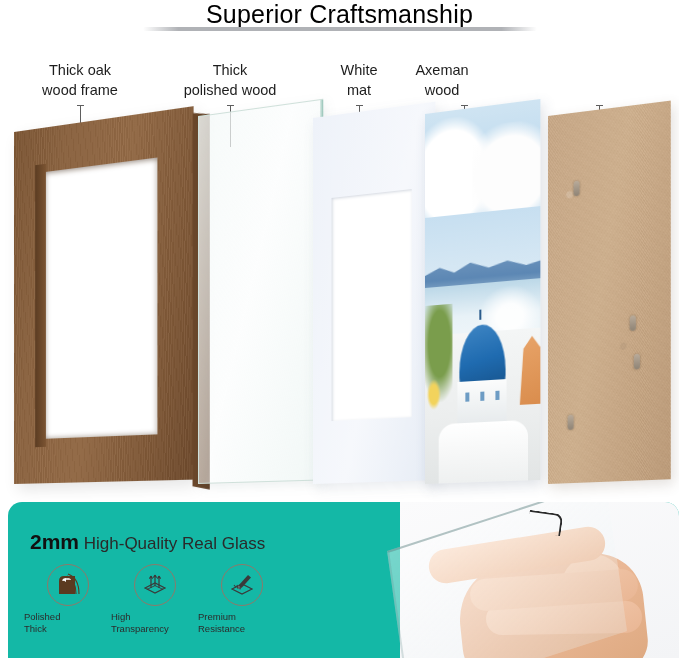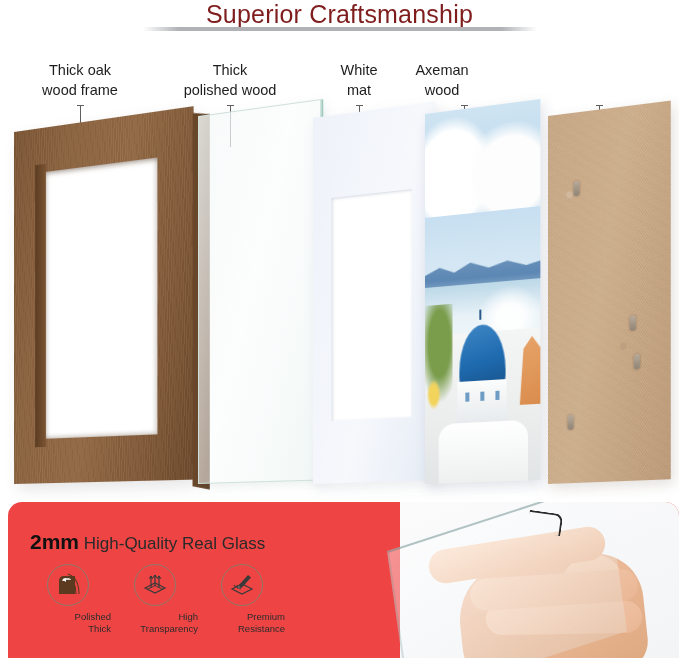--- a/index.html
+++ b/index.html
@@ -8,21 +8,21 @@
     background: #ffffff;
     font-family: "Liberation Sans", sans-serif;
     overflow: hidden;
   }
   #page { position: relative; width: 679px; height: 658px; background: #fff; }
 
   
   .title-wrap { position: absolute; left: 0; top: 0; width: 679px; height: 40px; }
   .title {
     position: absolute; left: 0; top: 0; width: 679px;
-    text-align: center; font-size: 25px; color: #7f1d1d;
+    text-align: center; font-size: 25px; color: #000000;
     letter-spacing: .2px; font-weight: 400; line-height: 28px;
   }
   .title-rule {
     position: absolute; left: 143px; top: 27px; width: 394px; height: 4px;
     background: linear-gradient(to right,
       rgba(190,192,195,0) 0%, rgba(176,178,182,1) 9%,
       rgba(176,178,182,1) 91%, rgba(190,192,195,0) 100%);
     border-radius: 2px;
   }
 
@@ -149,27 +149,27 @@
     transform-origin: left center;
     box-shadow: 3px 5px 12px rgba(90,70,50,.16);
   }
   .tab { position: absolute; width: 6px; height: 15px; border-radius: 3px;
     background: linear-gradient(180deg, #b9ab9a, #8e8375);
     box-shadow: 0 0 2px rgba(70,55,40,.5); }
 
   
   .bottom {
     position: absolute; left: 8px; top: 502px; width: 671px; height: 156px;
-    background: #ef4444; border-radius: 14px 14px 0 0; overflow: hidden;
+    background: #14b8a6; border-radius: 14px 14px 0 0; overflow: hidden;
   }
   .bottom-title { position: absolute; left: 22px; top: 28px; font-size: 17px; color: #2a2a2a; }
   .bottom-title .mm { font-weight: 700; font-size: 21px; color: #111; }
 
   .feats { position: absolute; left: 16px; top: 62px; width: 262px; display: flex; }
-  .feat { width: 87px; text-align: right; }
+  .feat { width: 87px; text-align: left; }
   .feat-ic {
     width: 42px; height: 42px; margin: 0 auto 5px; border-radius: 50%;
     border: 1px solid #8d7a6a; display: flex; align-items: center; justify-content: center;
   }
   .feat-tx { font-size: 9.5px; line-height: 12px; color: #2c2c2c; }
 
   .hand-scene { position: absolute; left: 392px; top: 0; width: 279px; height: 156px; }
   .hs-bg { position:absolute; inset:0; background: linear-gradient(160deg,#fbfbfc 0%,#f3f4f6 100%); }
   .palm { position:absolute; left:60px; top:56px; width:185px; height:120px;
     background: linear-gradient(150deg, #f6cdb2 0%, #eab896 48%, #dda87f 100%);

